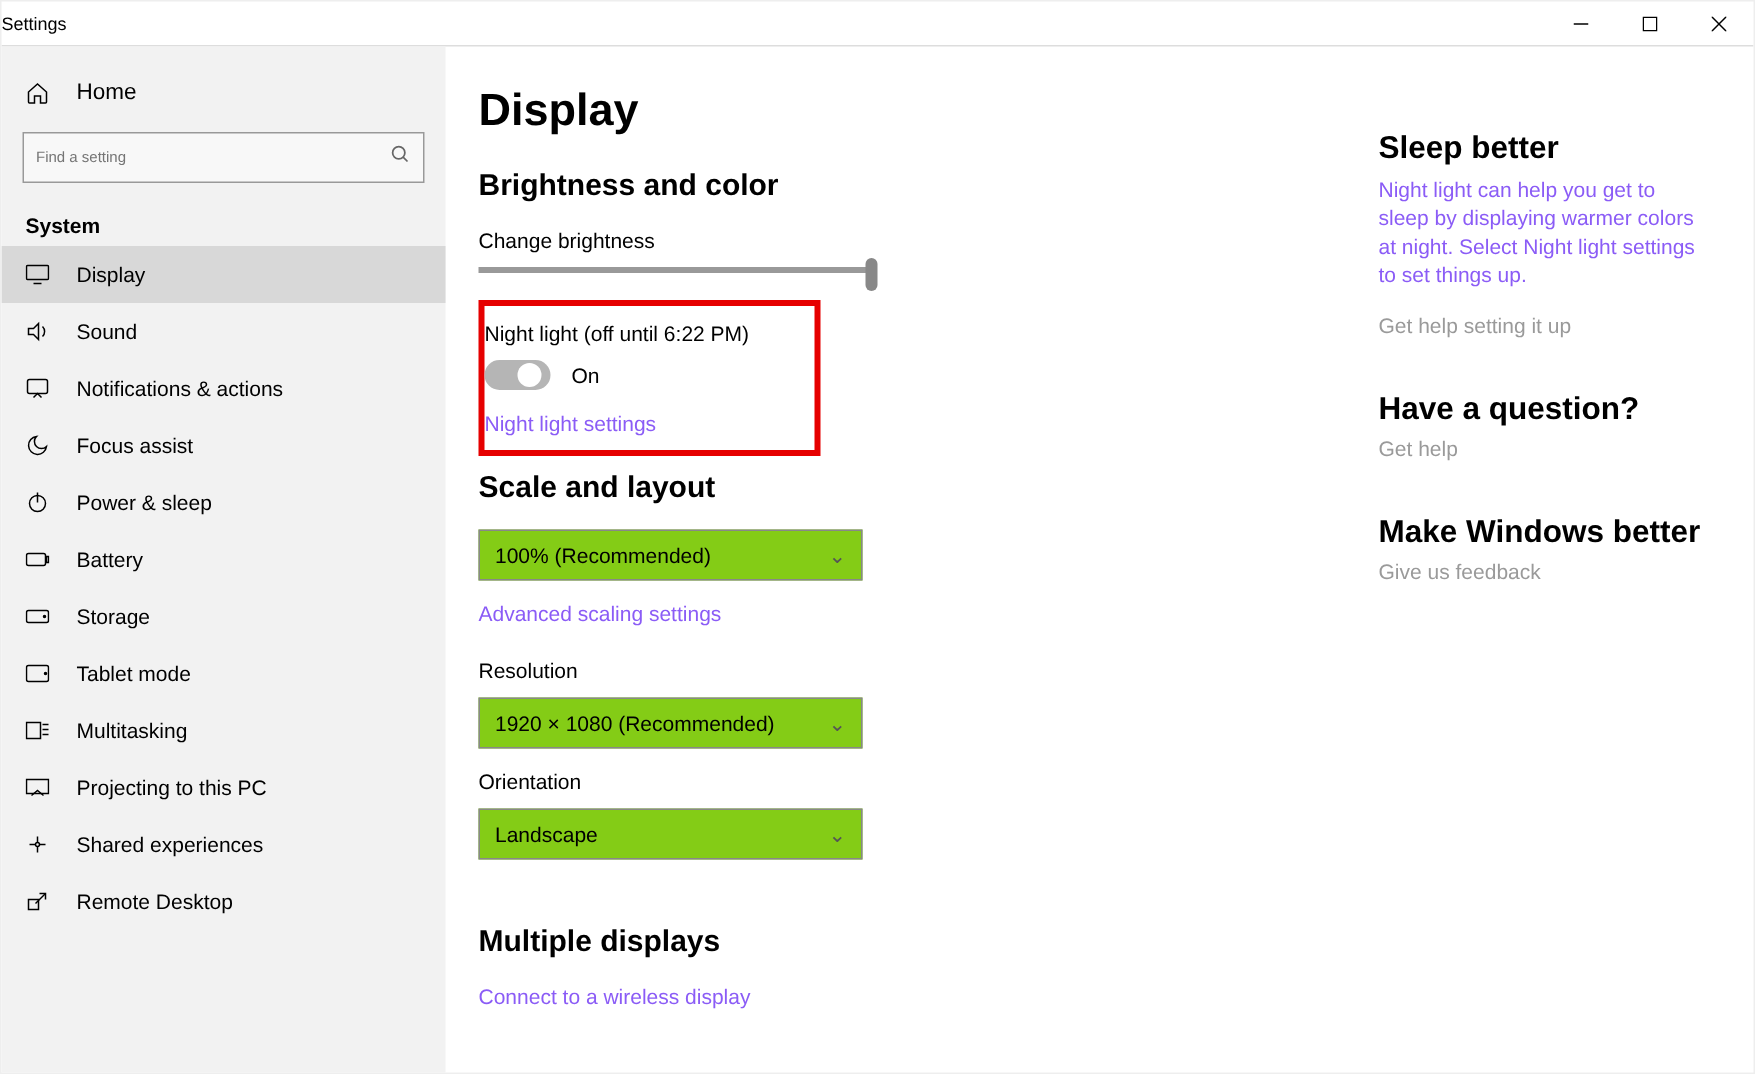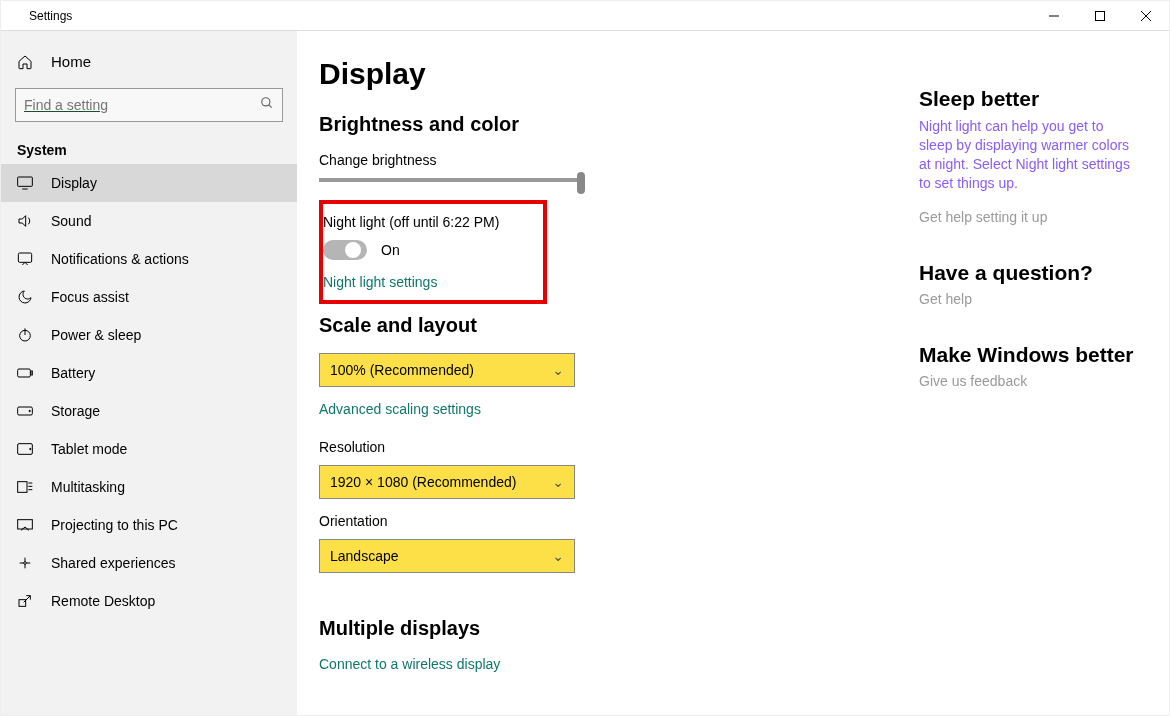--- a/index.html
+++ b/index.html
@@ -1,49 +1,49 @@
 <!DOCTYPE html>
 <html><head>
 <meta charset="utf-8">
 <style>
   * { box-sizing: border-box; margin: 0; padding: 0; font-family: "Segoe UI", Tahoma, sans-serif; }
   body { width: 1170px; height: 716px; background: #fff; color: #000; overflow: hidden; position: relative; border:1px solid #eee;}
   
-  .titlebar { display:flex; align-items:center; height:30px; padding-left:28px; font-size:12px; color:#000; border-bottom:1px solid #ddd;}
+  .titlebar { display:flex; align-items:center; height:30px; padding-left:0; font-size:12px; color:#000; border-bottom:1px solid #ddd;}
   .titlebar .spacer { flex:1; }
   .winbtn { width:46px; height:30px; display:flex; align-items:center; justify-content:center; font-size:12px;}
   .winbtn svg { width:10px; height:10px; }
   
   .main { display:flex; height:686px;}
   .sidebar { width:296px; background:#f2f2f2; padding-top:14px; }
   .home { display:flex; padding:8px 16px; font-size:15px; gap:18px;}
   .home .ico { width:16px; display:flex; justify-content:center; align-items:center;}
   .searchbox { margin:10px 14px; border:1px solid #999; height:34px; display:flex; align-items:center; padding:0 8px; justify-content:space-between; background:#f8f8f8;}
-  .searchbox input { border:none; outline:none; background:transparent; font-size:14px; flex:1; color:#14532d;text-decoration:underline;}
+  .searchbox input { border:none; outline:none; background:transparent; font-size:10px; flex:1; color:#14532d;}
   .sidebar h3 { font-size:14px; font-weight:600; padding:10px 16px 6px;}
   .navitem { display:flex; align-items:center; padding:11px 16px; font-size:14px; gap:18px; cursor:default;}
   .navitem.sel { background:#d8d8d8;}
   .navitem .ico { width:16px; display:flex; justify-content:center; align-items:center;}
   
   .content { flex:1; display:flex; padding:26px 0 0 22px;}
   .col-main { width:580px;}
   h1 { font-size:30px; font-weight:600; margin-bottom:22px;}
   h2 { font-size:20px; font-weight:700; margin-bottom:16px;}
   .label { font-size:14px; margin-bottom:10px;}
   
   .slider { position:relative; height:4px; background:#999; width:260px; margin:6px 0 18px;}
   .slider .thumb { position:absolute; right:-6px; top:-6px; width:8px; height:22px; border-radius:4px; background:#888;}
   
   .redbox { border:4px solid #e60000; padding:10px 0 10px 0; margin:0 0 10px 0; width:228px;}
   .toggle-row { display:flex; align-items:center; gap:14px; margin:6px 0 14px;}
   .toggle { width:44px; height:20px; border-radius:10px; background:#b5b5b5; position:relative;}
   .toggle .knob { position:absolute; left:22px; top:2px; width:16px; height:16px; border-radius:50%; background:#fff;}
-  .link-dis { color:#0f766e; font-size:14px;}
-  
-  .select { border:1px solid #888; height:34px; width:256px; display:flex; align-items:center; justify-content:space-between; padding:0 10px; font-size:14px; margin-bottom:14px; background:#fde047;}
+  .link-dis { color:#8b5cf6; font-size:14px;}
+  
+  .select { border:1px solid #888; height:34px; width:256px; display:flex; align-items:center; justify-content:space-between; padding:0 10px; font-size:14px; margin-bottom:14px; background:#84cc16;}
   .select .chev { color:#555;}
   
   .col-right { width:220px; margin-left:20px; padding-top:30px; font-size:14px;}
   .col-right .head { font-weight:700; margin-bottom:6px; font-size:21px;}
   .col-right p { color:#8b5cf6; margin-bottom:16px; line-height:1.35;}
   .col-right .faded { color:#9a9a9a; margin-bottom:36px;}
   .spacer30{height:30px;}
 </style>
 </head>
 <body>

